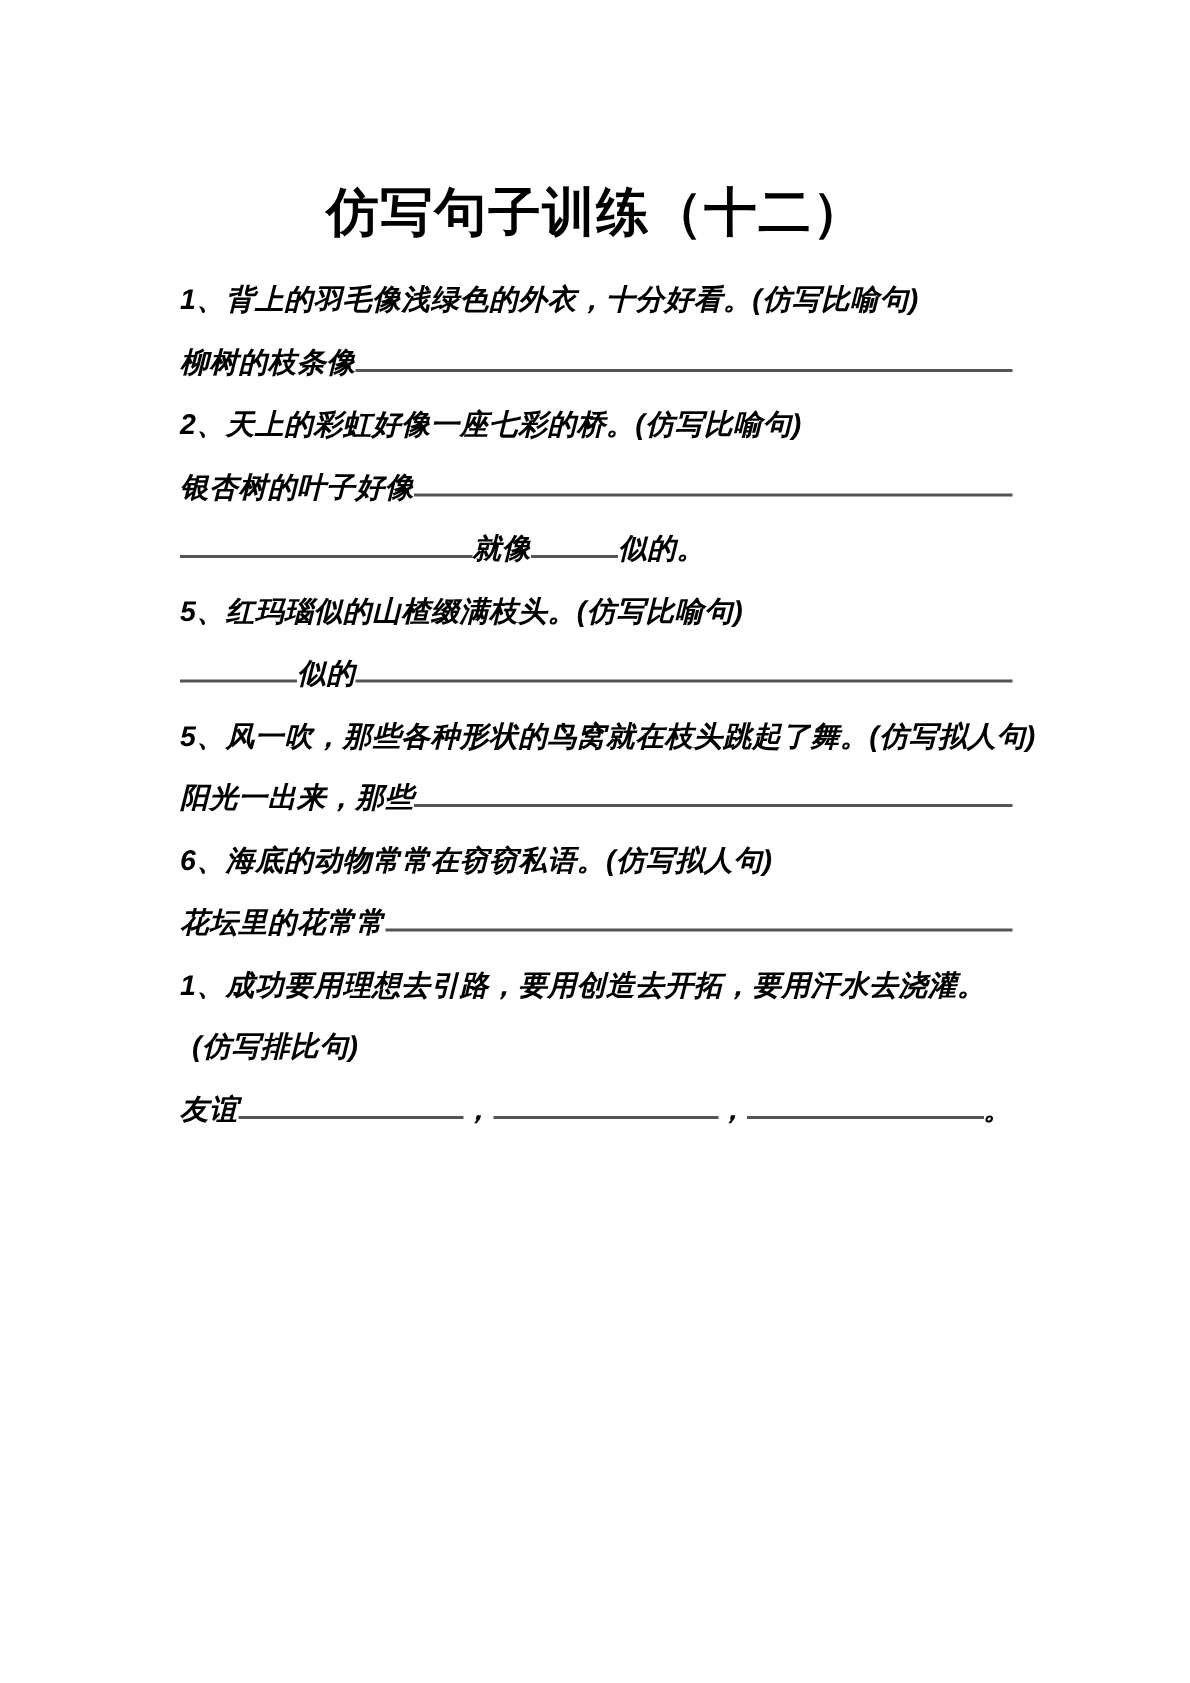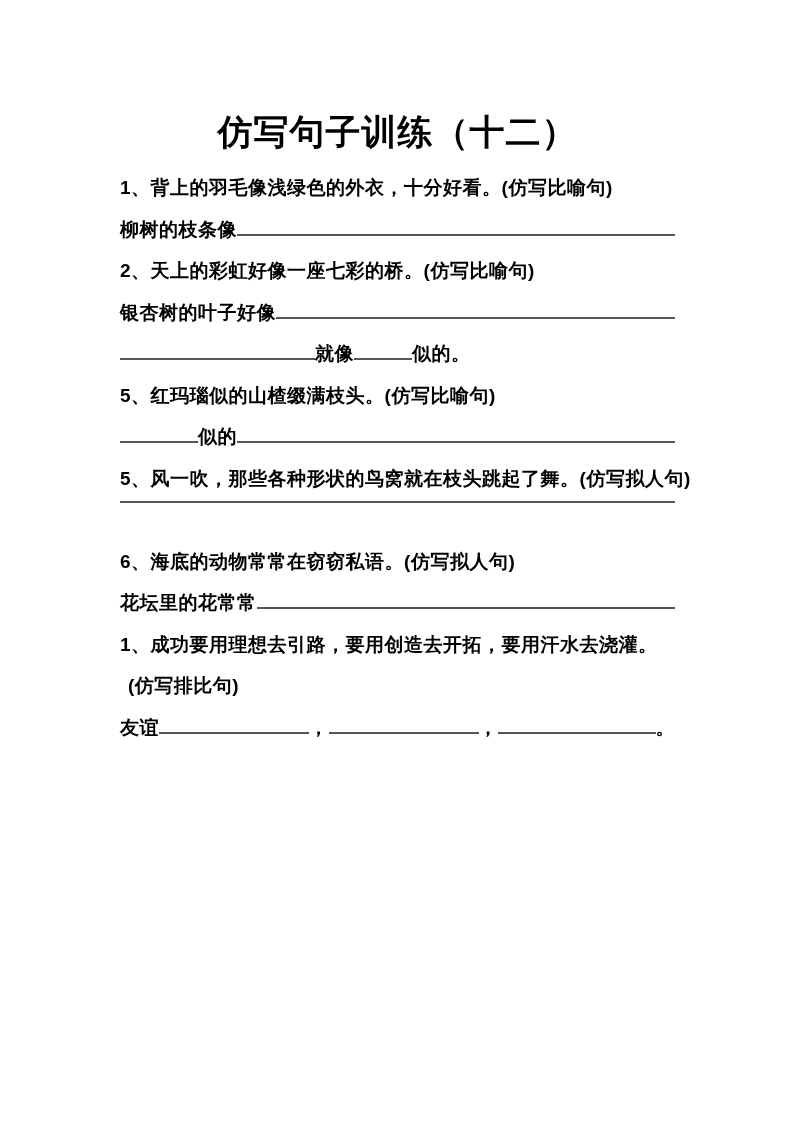--- a/index.html
+++ b/index.html
@@ -12,35 +12,36 @@
   .page {
     position: relative;
     box-sizing: border-box;
     width: 793px;
     height: 1122px;
     background: #ffffff;
     padding: 103px 118px 0 120px;
     overflow: hidden;
   }
   .title {
-    margin: 6px;
+    margin: 16px;
     text-align: center;
     font-size: 35px;
     line-height: 45px;
     font-weight: 800;
     letter-spacing: 1px;
     white-space: nowrap;
   }
   .content { margin-top: 13px; }
   .line {
     display: flex;
     align-items: baseline;
     height: 41.5px;
     font-size: 19px;
     font-weight: 700;
+    font-style: italic;
   }
   .txt {
     line-height: 41.5px;
     white-space: pre;
     letter-spacing: 0.5px;
   }
   .blank {
     display: block;
     height: 2px;
     align-self: baseline;
@@ -91,20 +92,21 @@
     <div class="line">
       <span class="blank w78"></span>
       <span class="txt">似的</span>
       <span class="blank fill"></span>
     </div>
 
     <div class="line">
       <span class="txt">5、风一吹，那些各种形状的鸟窝就在枝头跳起了舞。(仿写拟人句)</span>
     </div>
     <div class="line">
+      <span class="txt">阳光一出来，那些</span>
       <span class="blank fill"></span>
     </div>
 
     <div class="line">
       <span class="txt">6、海底的动物常常在窃窃私语。(仿写拟人句)</span>
     </div>
     <div class="line">
       <span class="txt">花坛里的花常常</span>
       <span class="blank fill"></span>
     </div>

